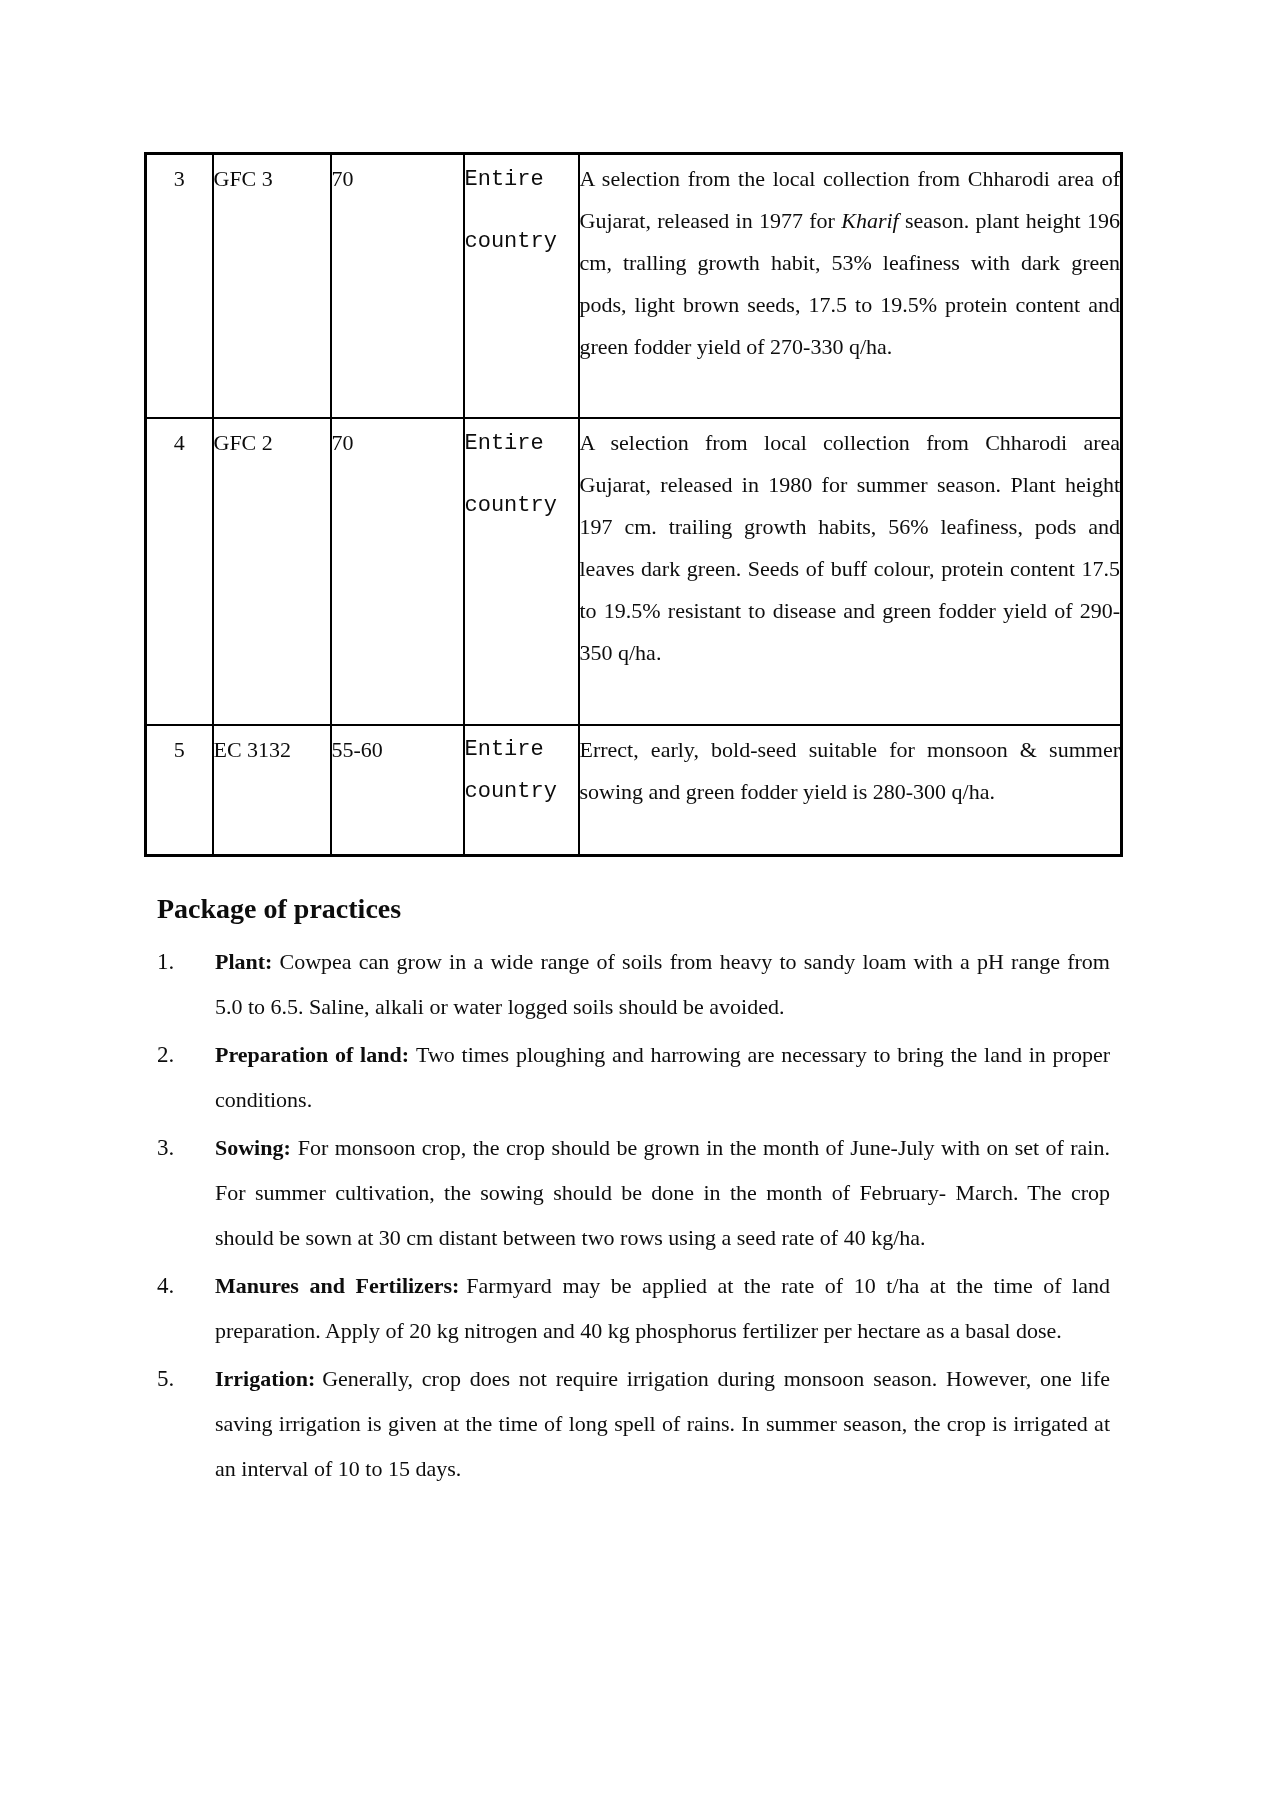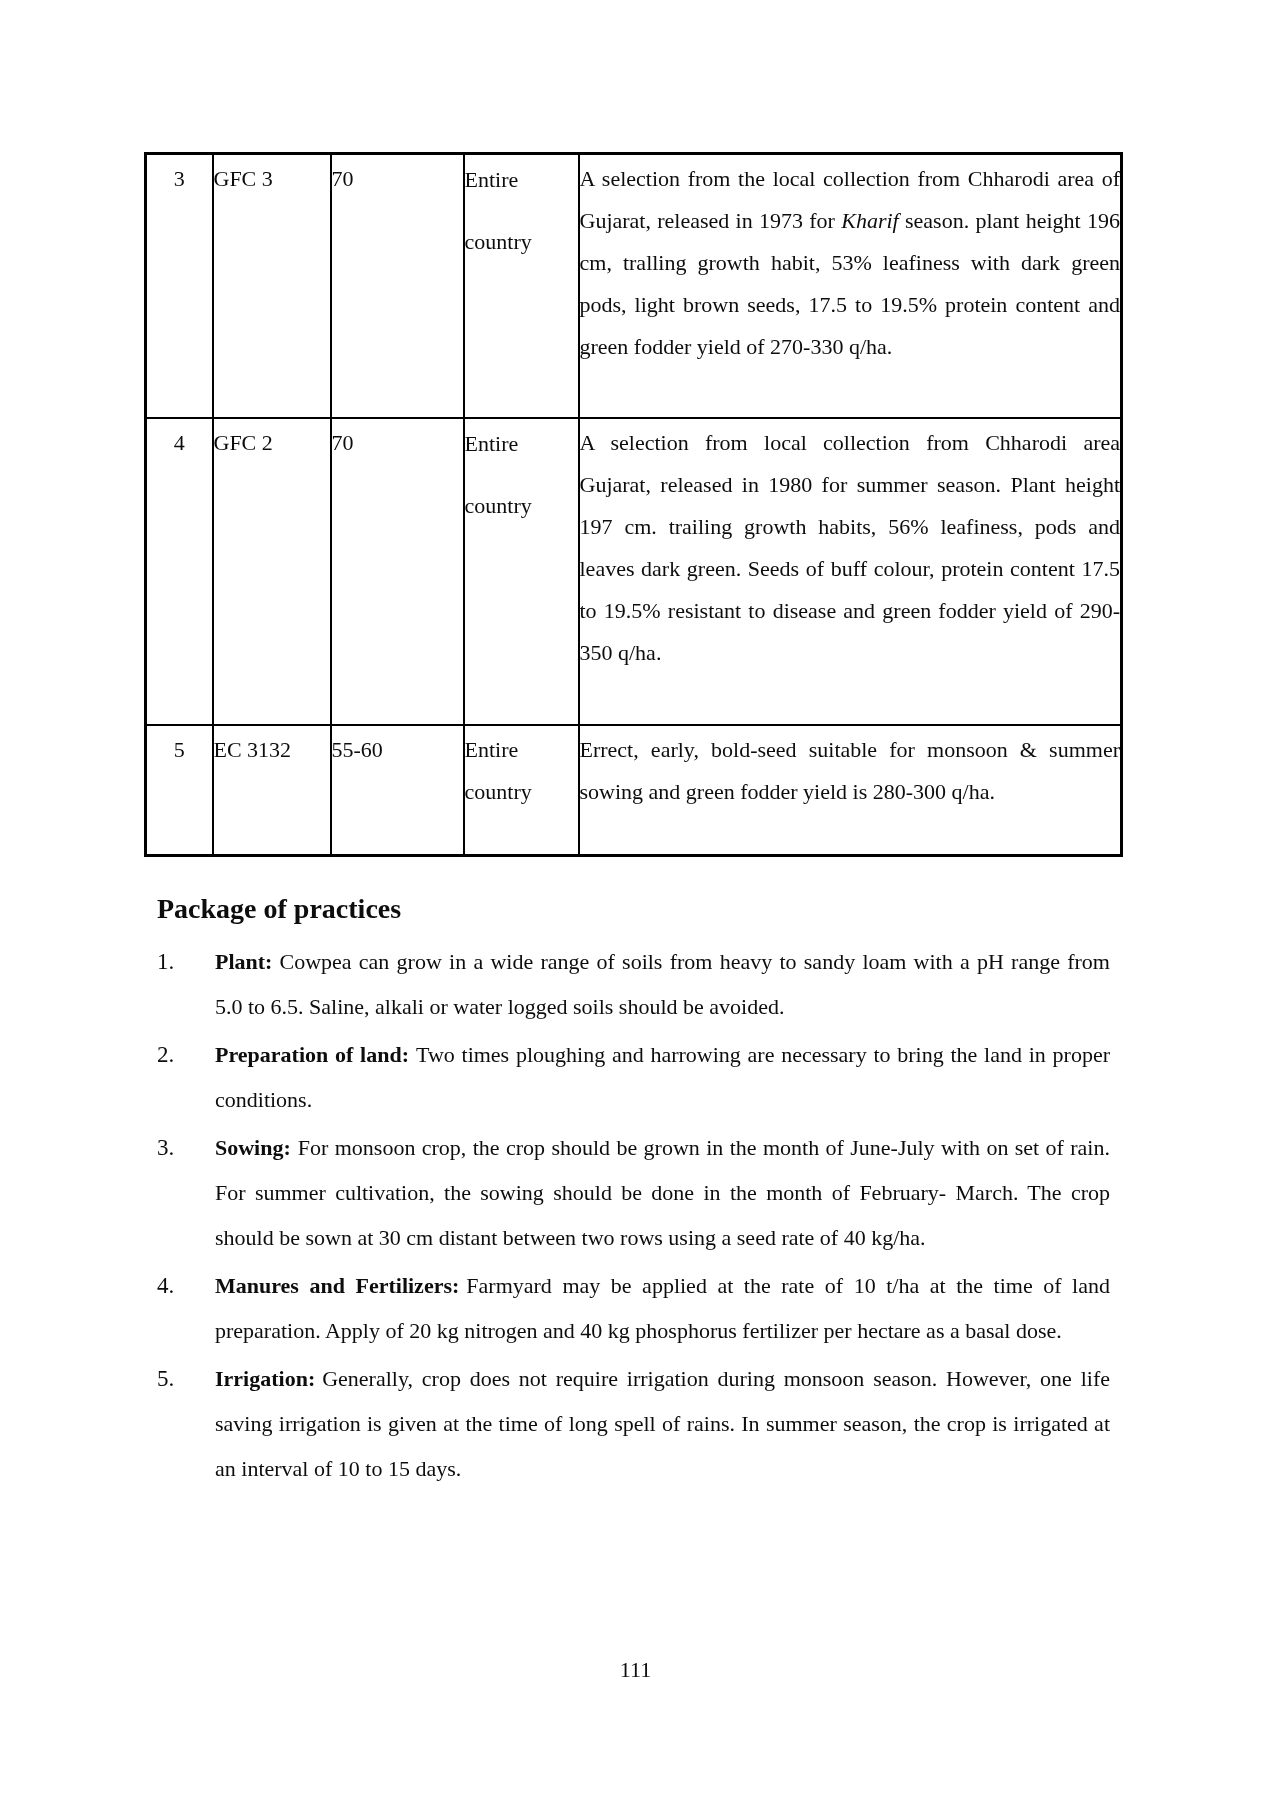--- a/index.html
+++ b/index.html
@@ -26,21 +26,21 @@
     font-size:22px;
     line-height:42px;
     padding:3px 0;
   }
   tr.vrow:nth-child(1) { height:264px; }
   tr.vrow:nth-child(2) { height:307px; }
   tr.vrow:nth-child(3) { height:131px; }
   td.cell-sr { text-align:center; }
   td.cell-variety { padding-left:12px; }
   td.cell-duration { text-align:left; }
-  td.cell-area { padding-left:12px; }
+  td.cell-area { padding-left:12px;font-family:Liberation Mono, monospace; }
   .area-text { line-height:42px; }
   tr.row-tall .area-text { line-height:62px; margin-top:-9px; }
   td.cell-desc { text-align:justify; padding:3px 14px; }
   .italic { font-style:italic; }
 
   
   .practices {
     position:absolute; left:157px; top:886px;
     width:953px;
   }
@@ -82,21 +82,21 @@
       <col style="width:543px">
     </colgroup>
     <tbody>
       <tr class="vrow row-tall">
         <td class="cell-sr">3</td>
         <td class="cell-variety">GFC 3</td>
         <td class="cell-duration">70</td>
         <td class="cell-area">
           <div class="area-text">Entire country</div>
         </td>
-        <td class="cell-desc"><span>A selection from the local collection from Chharodi area of Gujarat, released in 1973 for </span><span class="italic">Kharif</span><span> season. plant height 196 cm, tralling growth habit, 53% leafiness with dark green pods, light brown seeds, 17.5 to 19.5% protein content and green fodder yield of 270-330 q/ha.</span></td>
+        <td class="cell-desc"><span>A selection from the local collection from Chharodi area of Gujarat, released in 1977 for </span><span class="italic">Kharif</span><span> season. plant height 196 cm, tralling growth habit, 53% leafiness with dark green pods, light brown seeds, 17.5 to 19.5% protein content and green fodder yield of 270-330 q/ha.</span></td>
       </tr>
       <tr class="vrow row-tall">
         <td class="cell-sr">4</td>
         <td class="cell-variety">GFC 2</td>
         <td class="cell-duration">70</td>
         <td class="cell-area">
           <div class="area-text">Entire country</div>
         </td>
         <td class="cell-desc"><span>A selection from local collection from Chharodi area Gujarat, released in 1980 for summer season. Plant height 197 cm. trailing growth habits, 56% leafiness, pods and leaves dark green. Seeds of buff colour, protein content 17.5 to 19.5% resistant to disease and green fodder yield of 290-350 q/ha.</span></td>
       </tr>
@@ -134,15 +134,14 @@
       <span class="item-num">4.</span>
       <div class="item-body"><span class="item-label">Manures and Fertilizers:</span><span>Farmyard may be applied at the rate of 10 t/ha at the time of land preparation. Apply of 20 kg nitrogen and 40 kg phosphorus fertilizer per hectare as a basal dose.</span></div>
     </div>
 
     <div class="item">
       <span class="item-num">5.</span>
       <div class="item-body"><span class="item-label">Irrigation:</span><span>Generally, crop does not require irrigation during monsoon season. However, one life saving irrigation is given at the time of long spell of rains. In summer season, the crop is irrigated at an interval of 10 to 15 days.</span></div>
     </div>
   </div>
 
-  <div class="page-number">111</div>
 
 </div>
 
 </body></html>

